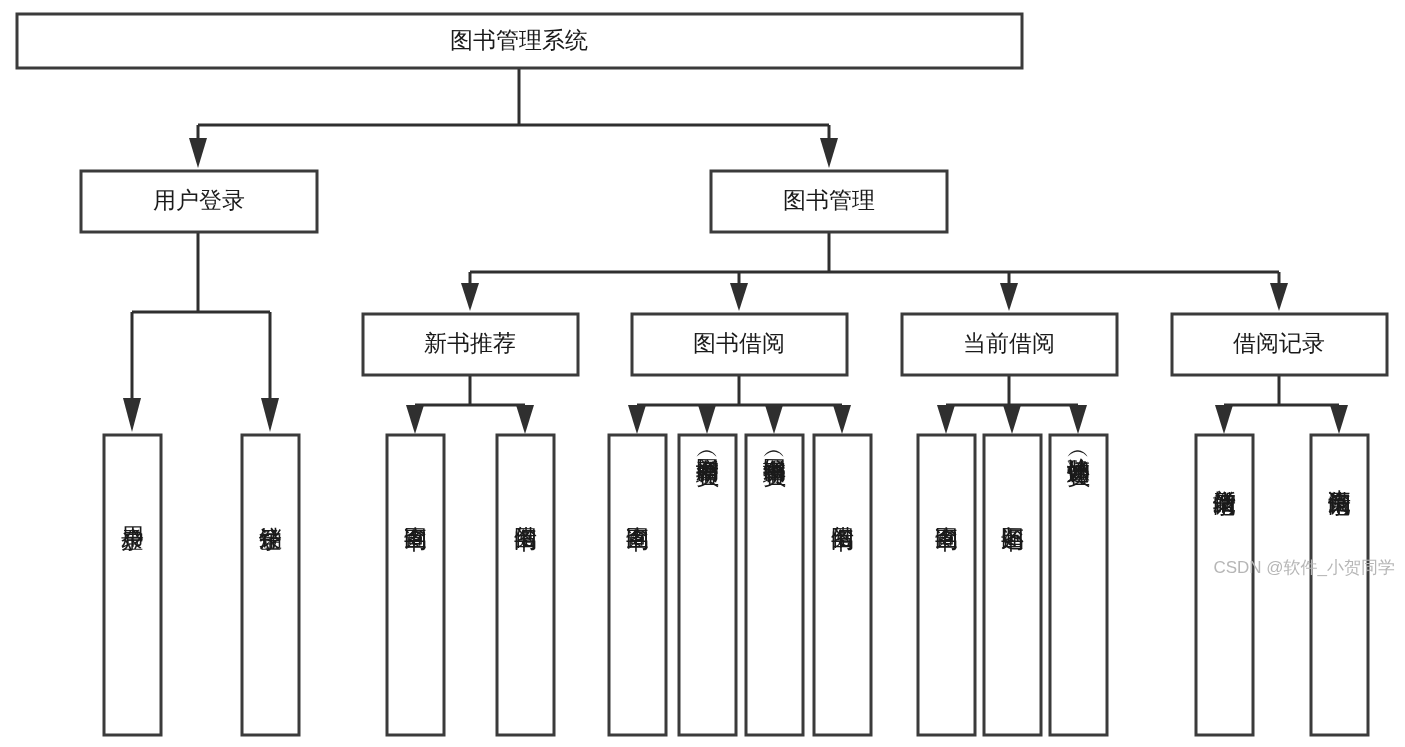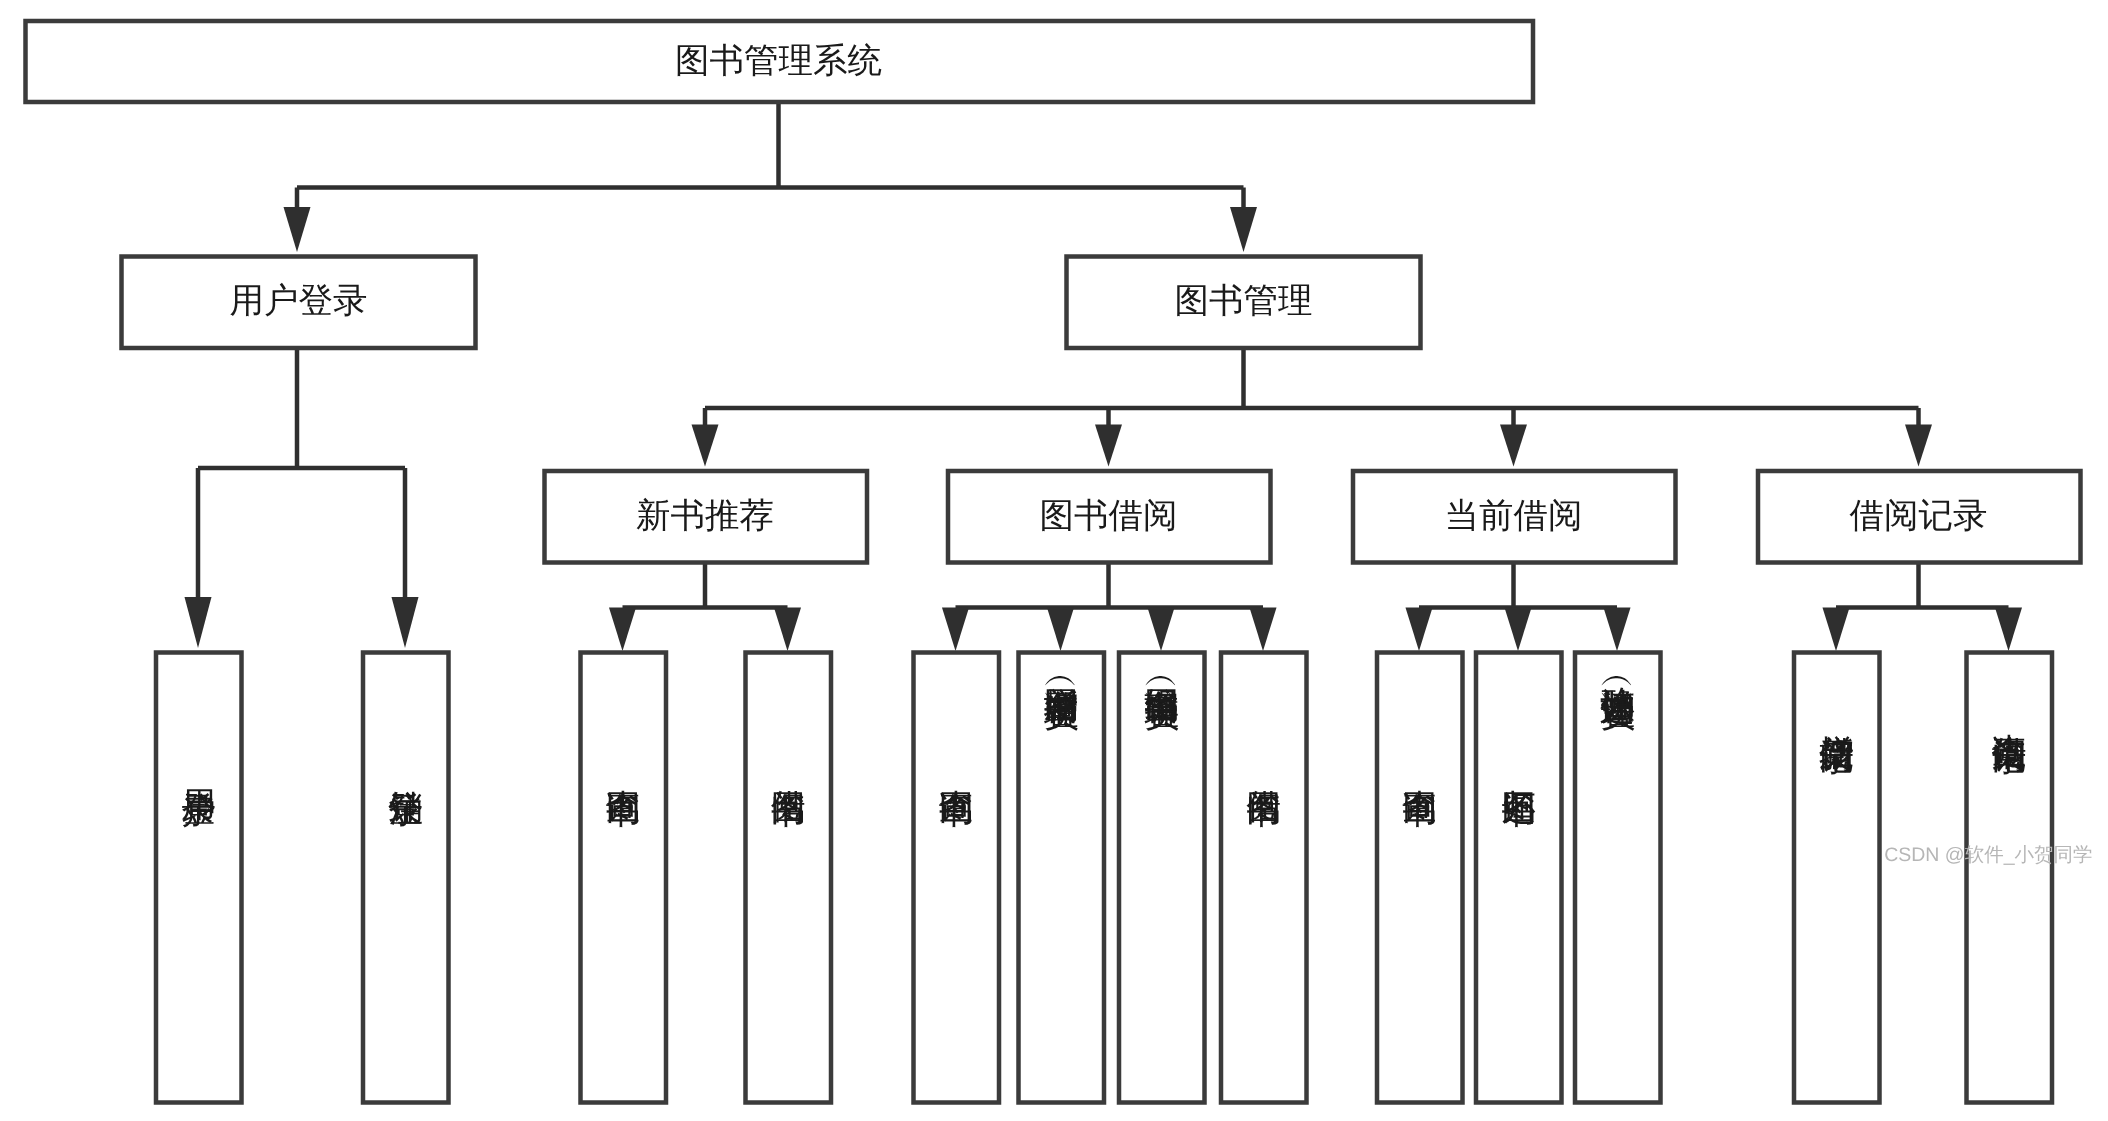--- a/index.html
+++ b/index.html
@@ -54,21 +54,21 @@
     fill: #1a1a1a;
     text-anchor: middle;
     writing-mode: vertical-rl;
     letter-spacing: 1px;
   }
   .watermark {
     position: absolute;
     right: 10px;
     bottom: 6px;
     font-family: "Liberation Sans", "DejaVu Sans", sans-serif;
-    font-size: 13px;
+    font-size: 17px;
     color: #b6b6b6;
     white-space: nowrap;
     user-select: none;
     margin-top: 40px;
   }
 </style>
 </head>
 <body>
 
 <div id="chart-root">

